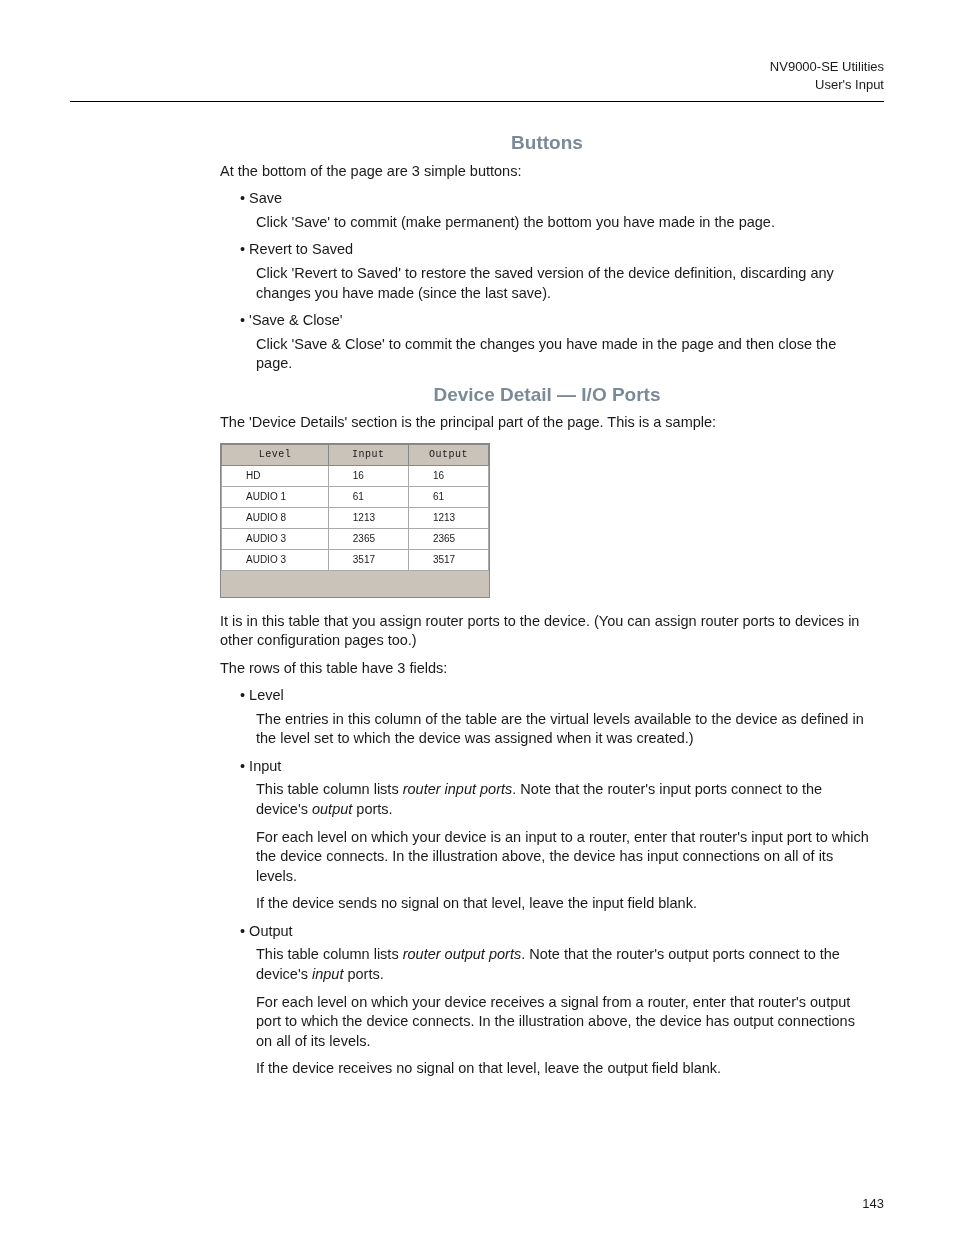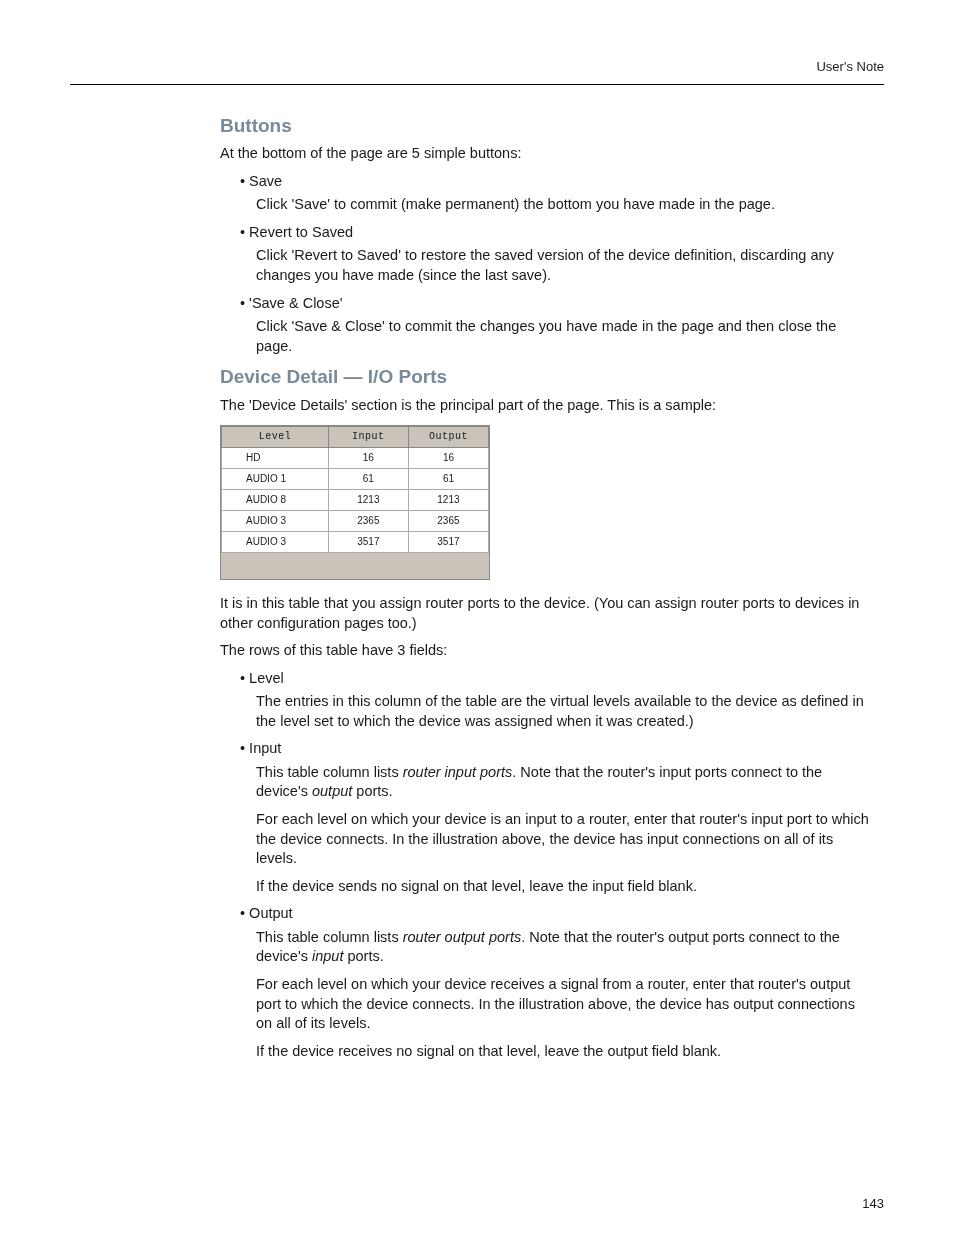--- a/index.html
+++ b/index.html
@@ -30,20 +30,21 @@
     border: 0;
     border-top: 1px solid #000;
     margin: 0 0 28px 0;
   }
   .content { padding-left: 150px; padding-right: 10px; }
   h2.section {
     font-size: 19px;
     font-weight: 700;
     color: #7a8a99;
     margin: 8px 0 6px 0;
+    text-align: center;
   }
   p { margin: 4px 0 8px 0; }
   ul.bullets {
     list-style: none;
     padding: 0;
     margin: 0 0 0 20px;
   }
   ul.bullets > li { margin-bottom: 6px; }
   ul.bullets > li > .b-head { display:block; margin-bottom: 4px; }
   ul.bullets > li > .b-head::before {
@@ -73,44 +74,45 @@
     font-family: "Consolas","Courier New",monospace;
     letter-spacing: 0.5px;
   }
   table.io td {
     background: #fff;
     border: 1px solid #aaa;
     padding: 3px 24px;
     height: 14px;
   }
   table.io td.lvl { text-align: left; }
-  table.io td.num { text-align: center; margin-left: 36px; }
+  table.io td.num { text-align: left; margin-left: 36px; }
   .io-pad { height: 26px; background:#c9c3b9; }
 
   .pagenum {
     position: absolute;
     bottom: 22px;
     right: 70px;
     font-size: 13px;
   }
 </style>
 </head>
 <body>
 
 <div class="page">
 
   <div class="running-head">
-    <span class="l2">User's Note</span>
+    <span class="l1">NV9000-SE Utilities</span>
+    <span class="l2">User's Input</span>
   </div>
   <hr class="rule">
 
   <div class="content">
 
     <h2 class="section">Buttons</h2>
-    <p>At the bottom of the page are 5 simple buttons:</p>
+    <p>At the bottom of the page are 3 simple buttons:</p>
 
     <ul class="bullets">
       <li>
         <span class="b-head">Save</span>
         <span class="b-body">Click 'Save' to commit (make permanent) the bottom you have made in the page.</span>
       </li>
       <li>
         <span class="b-head">Revert to Saved</span>
         <span class="b-body">Click 'Revert to Saved' to restore the saved version of the device definition, discarding any changes you have made (since the last save).</span>
       </li>

